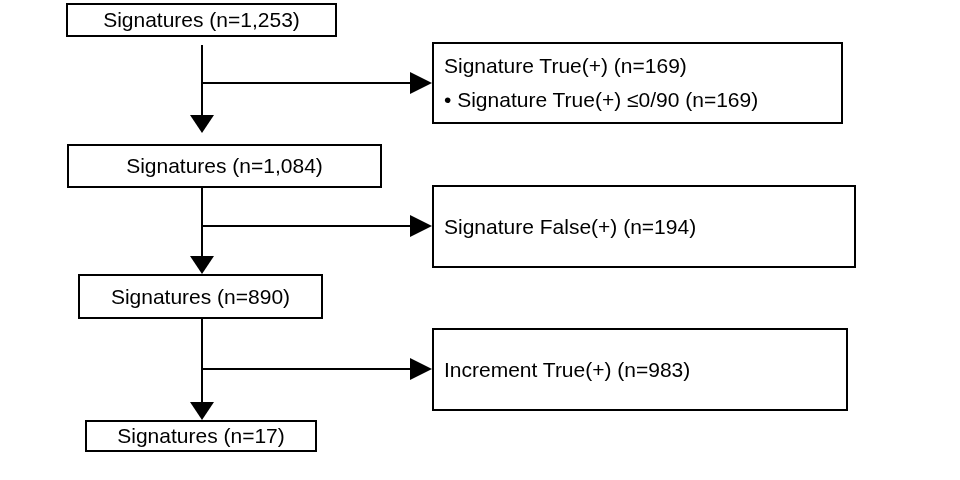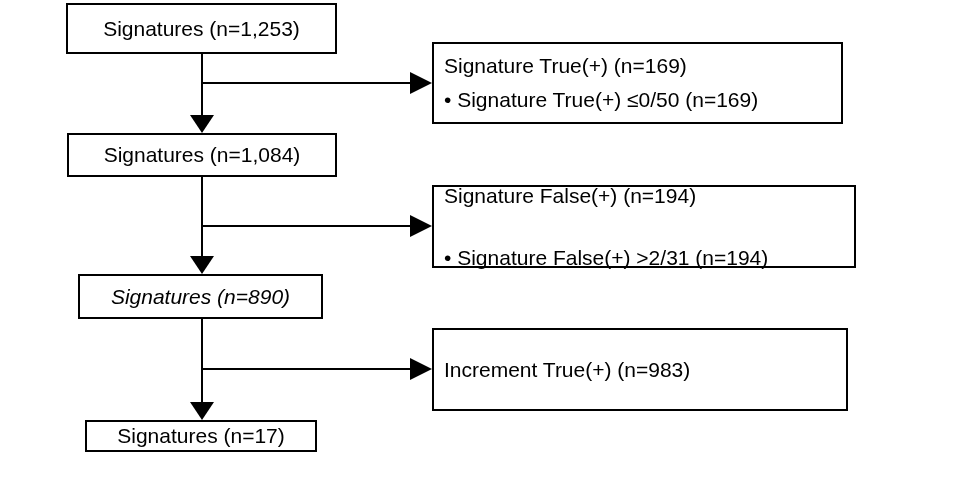--- a/index.html
+++ b/index.html
@@ -46,23 +46,23 @@
   }
   .tri-right {
     position: absolute;
     width: 0; height: 0;
     left: 410px;
     border-top: 11px solid transparent;
     border-bottom: 11px solid transparent;
     border-left: 22px solid #000000;
   }
   
-  #l1 { left: 66px;  top: 3px;   width: 271px; height: 51px; }
-  #l2 { left: 67px;  top: 133px; width: 270px; height: 44px; text-align: right; }
-  #l3 { left: 78px;  top: 274px; width: 245px; height: 45px; font-style: italic; }
+  #l1 { left: 66px;  top: 3px;   width: 271px; height: 34px; }
+  #l2 { left: 67px;  top: 144px; width: 315px; height: 44px; text-align: right; }
+  #l3 { left: 78px;  top: 274px; width: 245px; height: 45px; }
   #l4 { left: 85px;  top: 420px; width: 232px; height: 32px; }
   
   #r1 { left: 432px; top: 42px;  width: 411px; height: 82px; }
   #r2 { left: 432px; top: 185px; width: 424px; height: 83px; gap: 28px; }
   #r3 { left: 432px; top: 328px; width: 416px; height: 83px; }
   
   #v1 { top: 45px;  height: 72px; }
   #v2 { top: 177px; height: 81px; }
   #v3 { top: 319px; height: 85px; }
   #ahv1 { top: 115px; }
@@ -103,23 +103,22 @@
   </div>
   <div class="box lbox" id="l3">
     <span>Signatures (n=890)</span>
   </div>
   <div class="box lbox" id="l4">
     <span>Signatures (n=17)</span>
   </div>
 
   <div class="box rbox" id="r1">
     <div>Signature True(+) (n=169)</div>
-    <div>• Signature True(+) ≤0/50 (n=169)</div>
+    <div>• Signature True(+) ≤0/90 (n=169)</div>
   </div>
   <div class="box rbox" id="r2">
     <div>Signature False(+) (n=194)</div>
-    <div>• Signature False(+) &gt;2/31 (n=194)</div>
   </div>
   <div class="box rbox" id="r3">
     <div>Increment True(+) (n=983)</div>
   </div>
 
 </div>
 
 </body></html>

